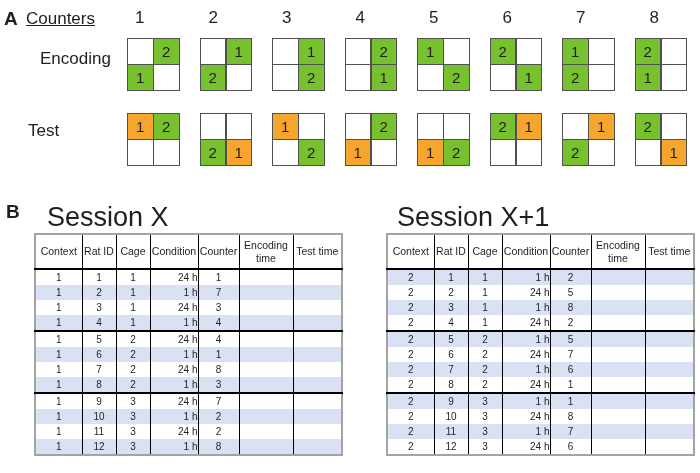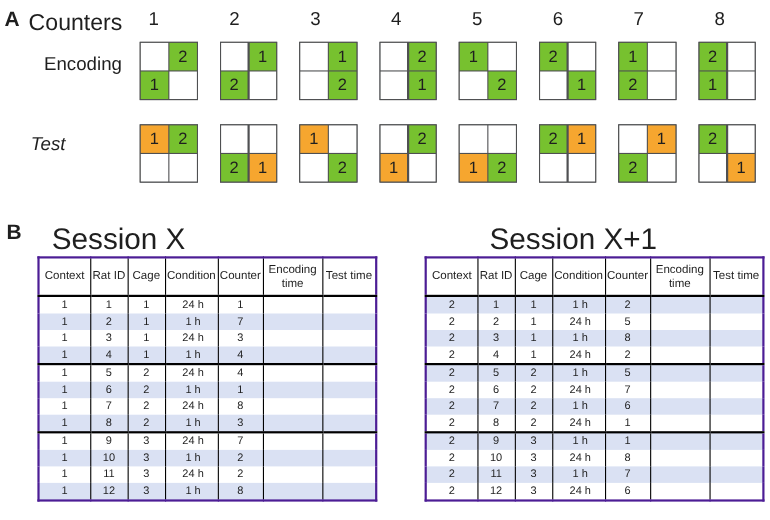--- a/index.html
+++ b/index.html
@@ -13,36 +13,36 @@
   }
   .abs { position: absolute; }
 
   
   .panel-label {
     font-weight: bold;
     font-size: 19px;
     line-height: 1;
   }
   #label-a { left: 4px; top: 9px; }
-  #counters-title { left: 26px; top: 10px; font-size: 21px; line-height: 1; }
+  #counters-title { left: 26px; top: 10px; font-size: 17px; line-height: 1; text-decoration: underline; }
 
   #counter-numbers {
     left: 127px; top: 9px;
     display: flex; gap: 20px;
     font-size: 17px; line-height: 1;
   }
   .cnum {
     width: 53.5px;
     box-sizing: border-box;
     padding-left: 8px;
   }
 
   .row-label { font-size: 17px; line-height: 1; }
   #encoding-label { left: 28px; top: 50px; margin-left: 12px; }
-  #test-label { left: 28px; top: 122px; font-style: italic; }
+  #test-label { left: 28px; top: 122px; }
 
   .grids-row {
     left: 127px;
     display: flex; gap: 20px;
   }
   #grids-encoding { top: 38px; }
   #grids-test { top: 113px; }
 
   .grid2 {
     display: grid;
@@ -59,27 +59,27 @@
     font-size: 15px;
     color: #1f1f1f;
   }
   .cell.green  { background: var(--green); }
   .cell.orange { background: var(--orange); }
 
   
   #label-b { left: 6px; top: 202px; }
   .session-title { font-size: 27px; line-height: 1; }
   #title-x  { left: 47px;  top: 204px; }
-  #title-x1 { left: 397px; top: 204px; margin-left: 48px; }
+  #title-x1 { left: 397px; top: 204px; }
 
   table.session {
     position: absolute;
     top: 233px;
     border-collapse: collapse;
-    border: 2px solid #4c1d95;
+    border: 2px solid #a3a3a3;
     table-layout: fixed;
     background: #fff;
   }
   #table-x  { left: 34px; }
   #table-x1 { left: 386px; }
 
   table.session th {
     font-weight: normal;
     font-size: 10.5px;
     line-height: 1.2;
@@ -91,21 +91,21 @@
   }
   table.session td {
     font-size: 10px;
     height: 15px;
     padding: 0;
     text-align: center;
     border-left: 1px solid #000;
     border-right: 1px solid #000;
   }
   table.session td.col-condition {
-    text-align: center;
+    text-align: right;
     padding-left: 3px;
   }
   table.session tr.shaded td { background: var(--shade); }
   table.session tr.group-end td { border-bottom: 2px solid #000; }
 
   .c0 { width: 47px; } .c1 { width: 34px; } .c2 { width: 34px; }
   .c3 { width: 48px; } .c4 { width: 41px; } .c5 { width: 54px; }
   .c6 { width: 49px; }
 </style>
 </head>

